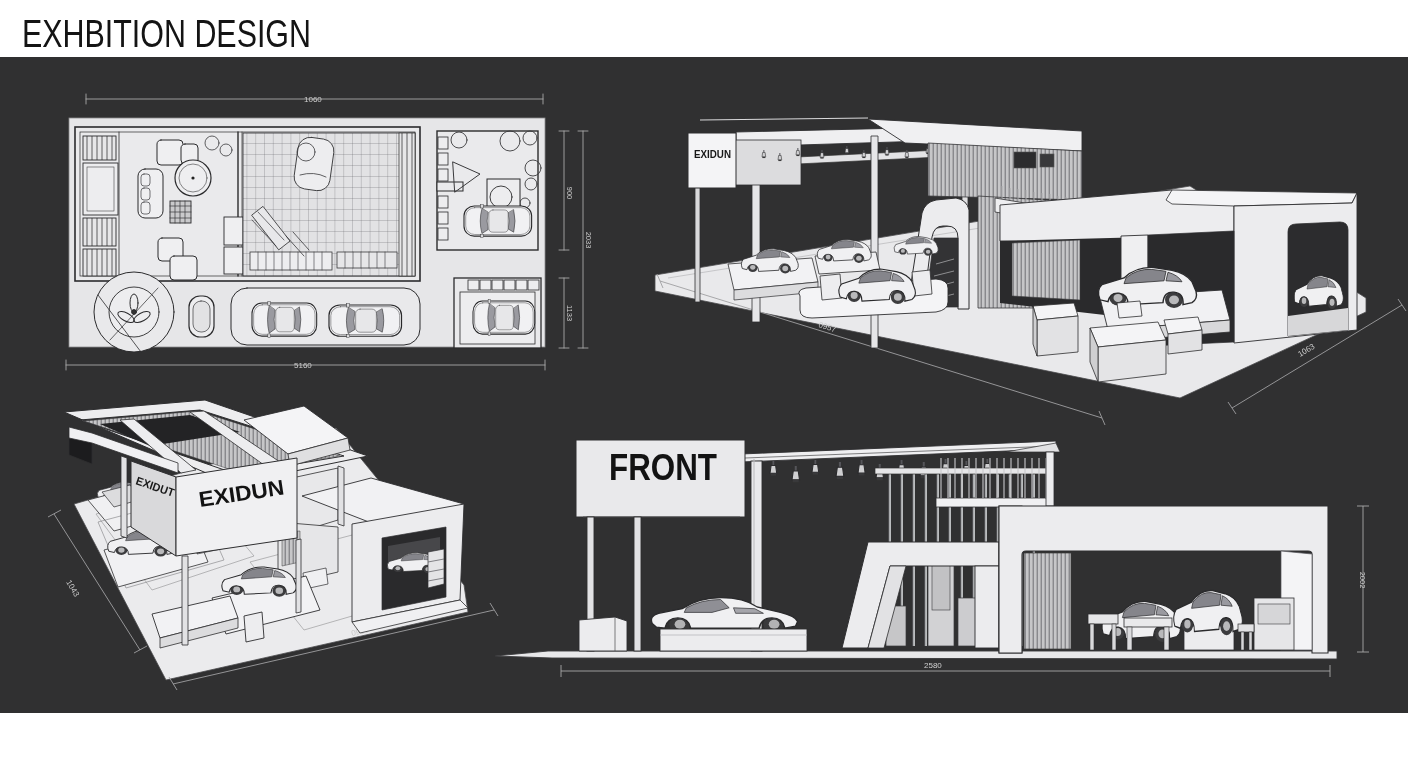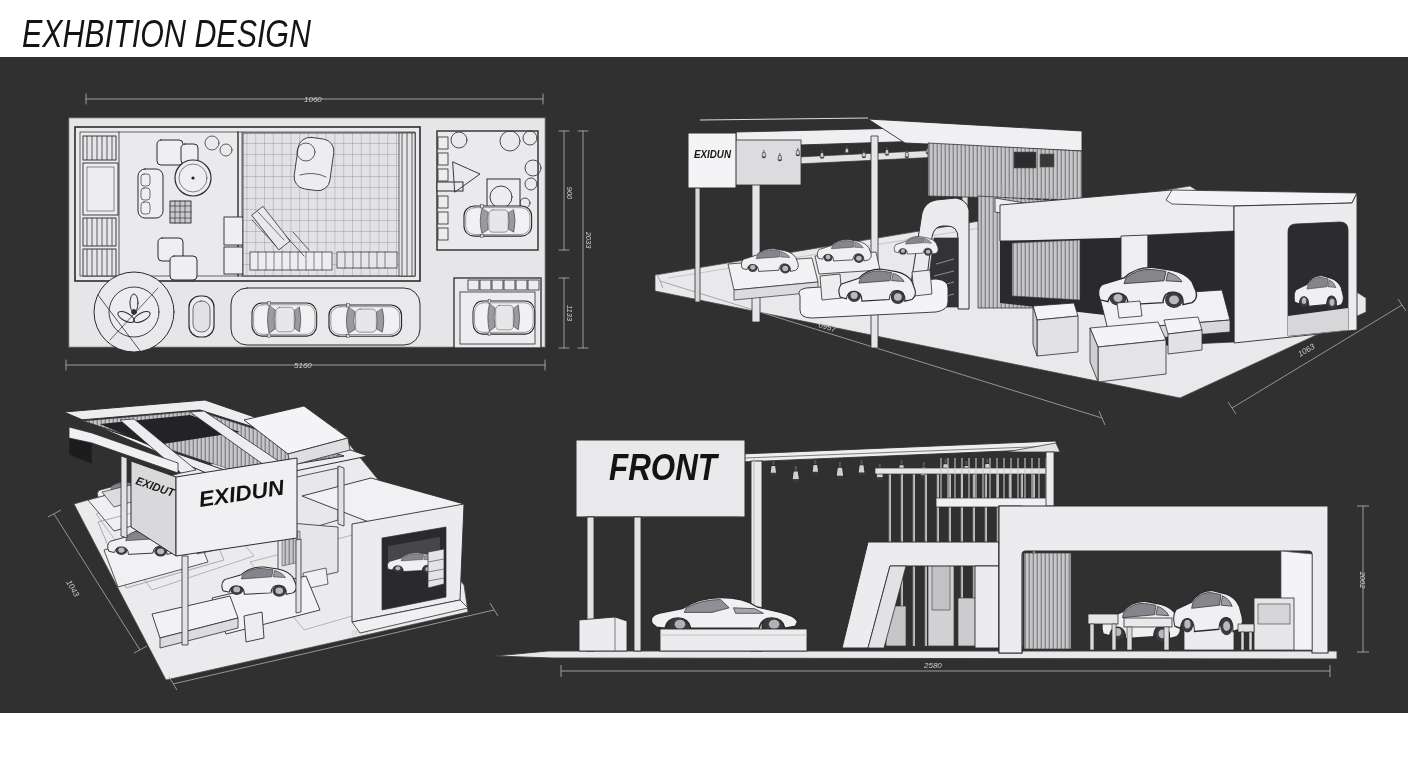--- a/index.html
+++ b/index.html
@@ -1,16 +1,16 @@
 <!DOCTYPE html>
 <html><head>
 <meta charset="utf-8">
 <style>
 html,body{margin:0;padding:0;background:#fff;}
-.page{position:relative;width:1408px;height:768px;overflow:hidden;font-family:"Liberation Sans",sans-serif;font-style:italic;}
+.page{position:relative;width:1408px;height:768px;overflow:hidden;font-family:"Liberation Sans",sans-serif;}
 svg text{font-family:"Liberation Sans",sans-serif;}
 </style>
 </head>
 <body>
 <div class="page">
 <svg width="1408" height="768" viewBox="0 0 1408 768" xmlns="http://www.w3.org/2000/svg">
 <defs>
 <pattern id="slats" width="4" height="8" patternUnits="userSpaceOnUse">
 <rect width="4" height="8" fill="#c6c6c8"></rect>
           <line x1="1.2" y1="0" x2="1.2" y2="8" stroke="#6e6e72" stroke-width="1.0"></line>

